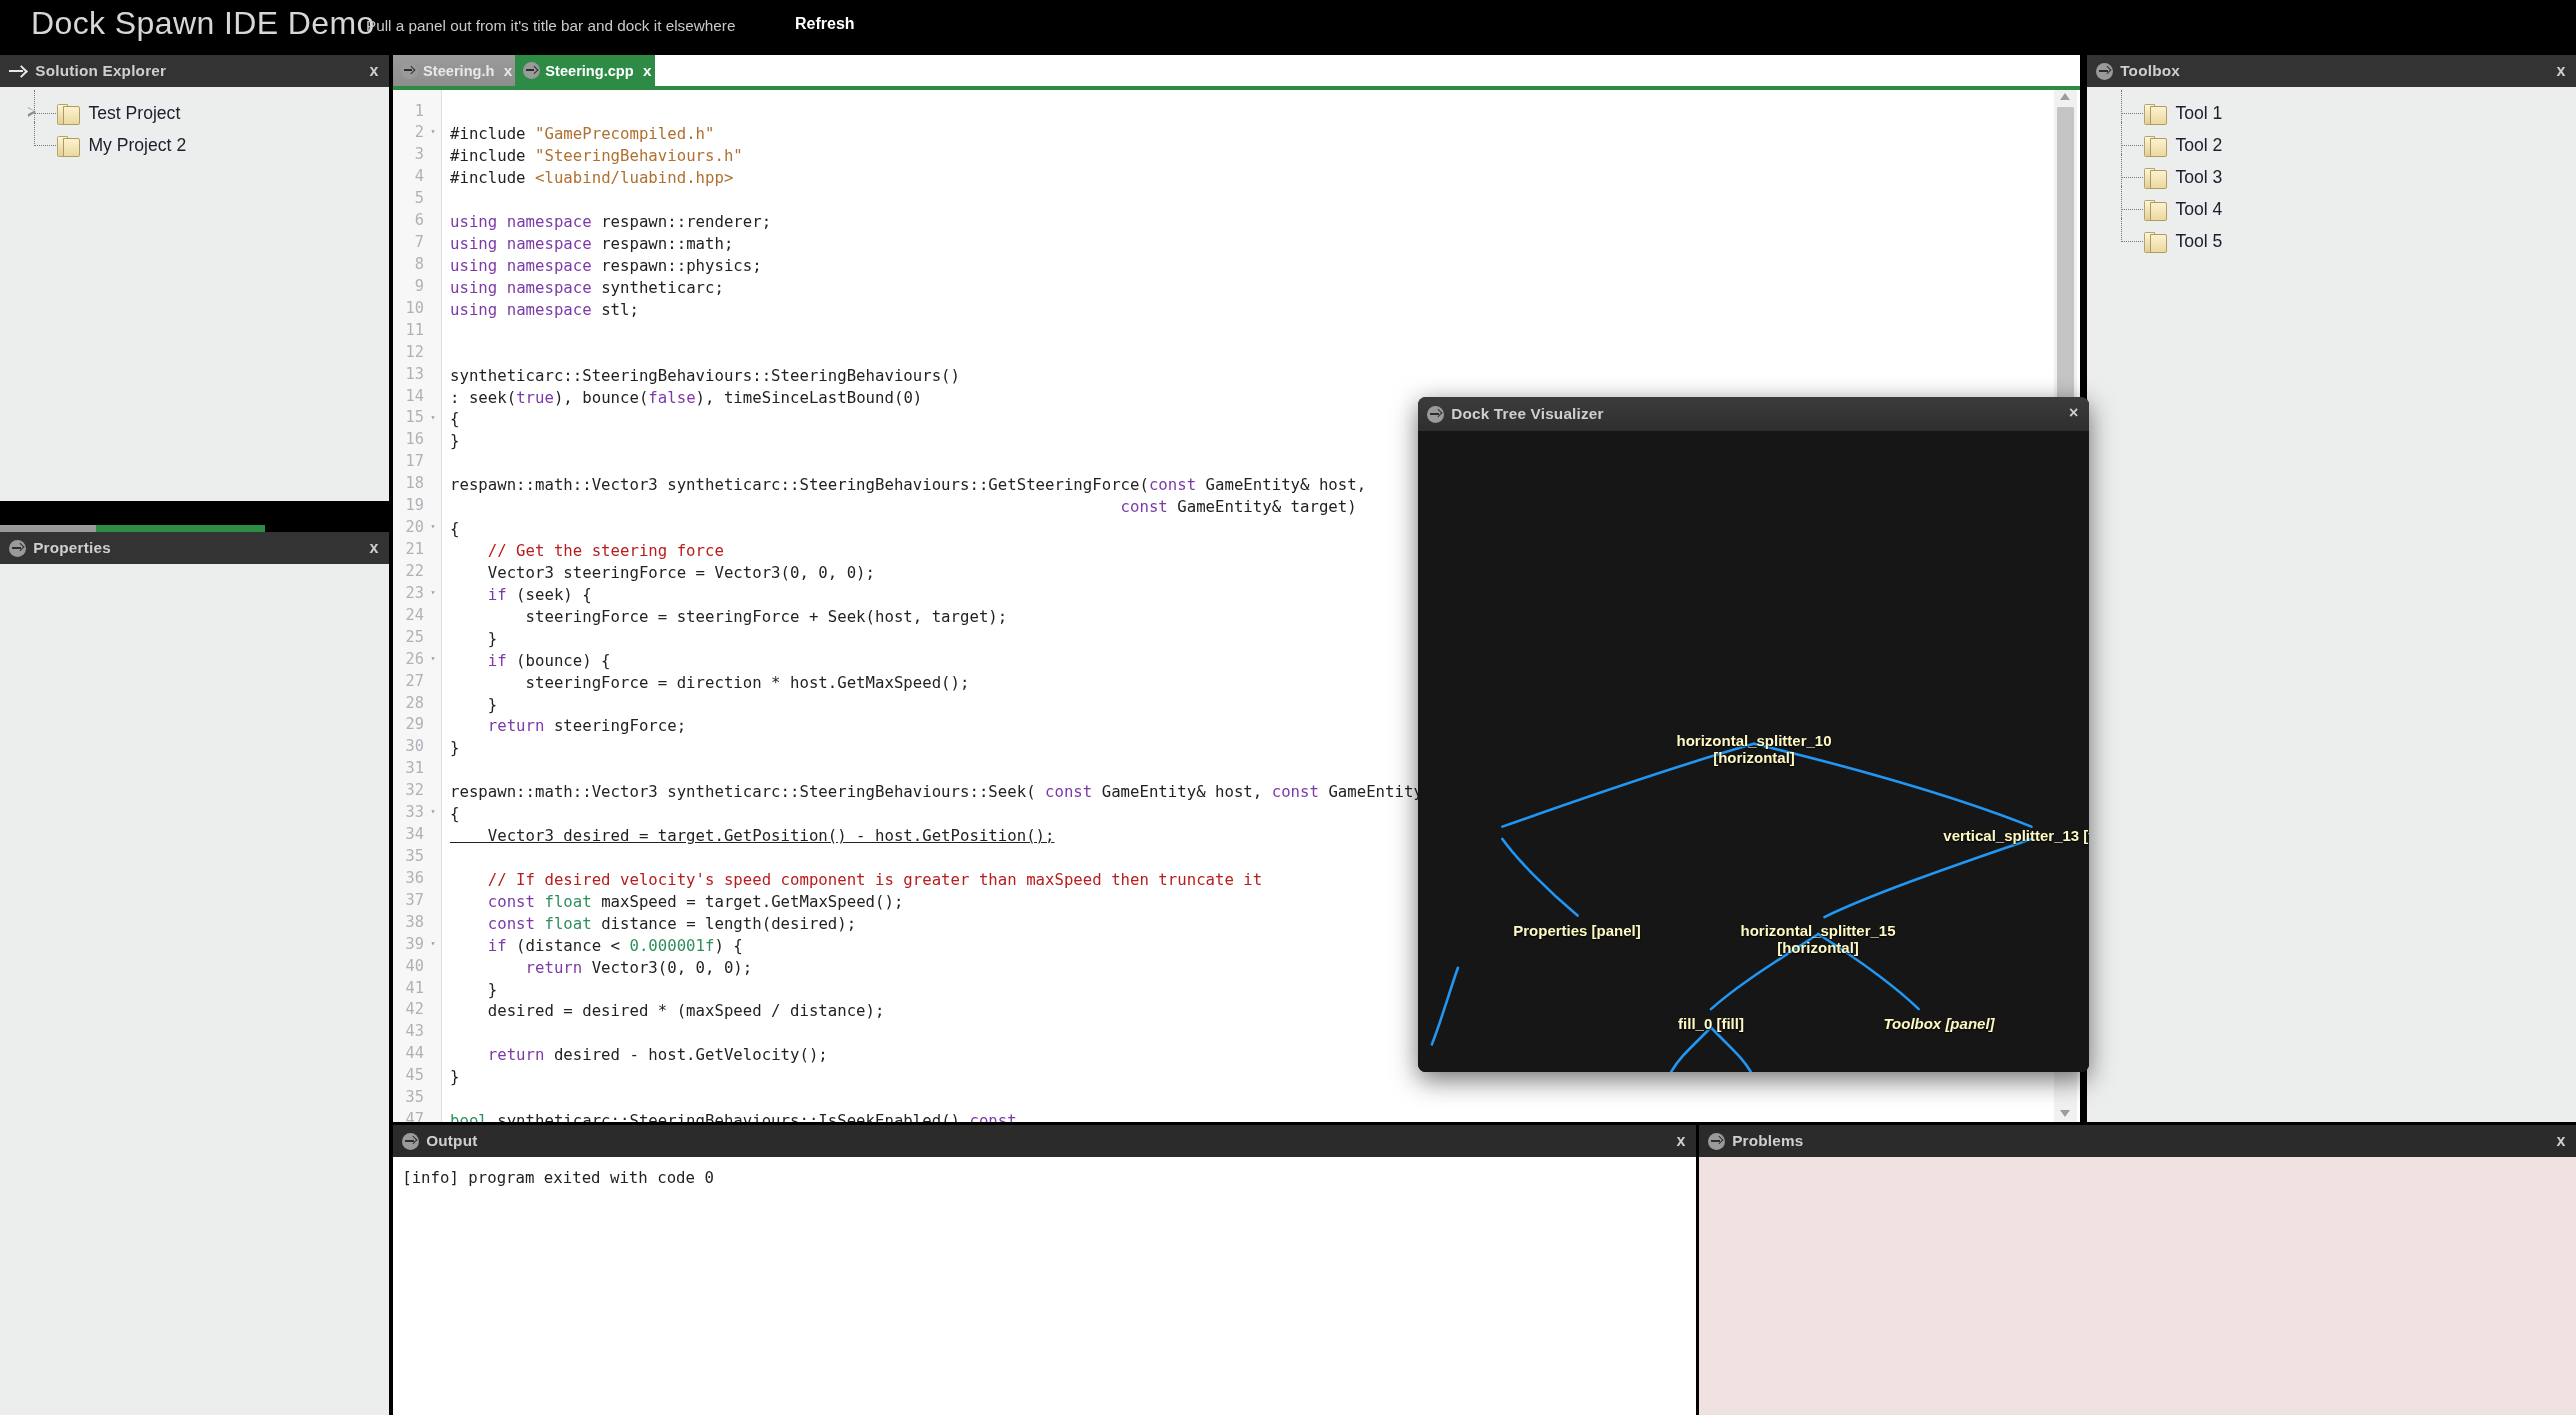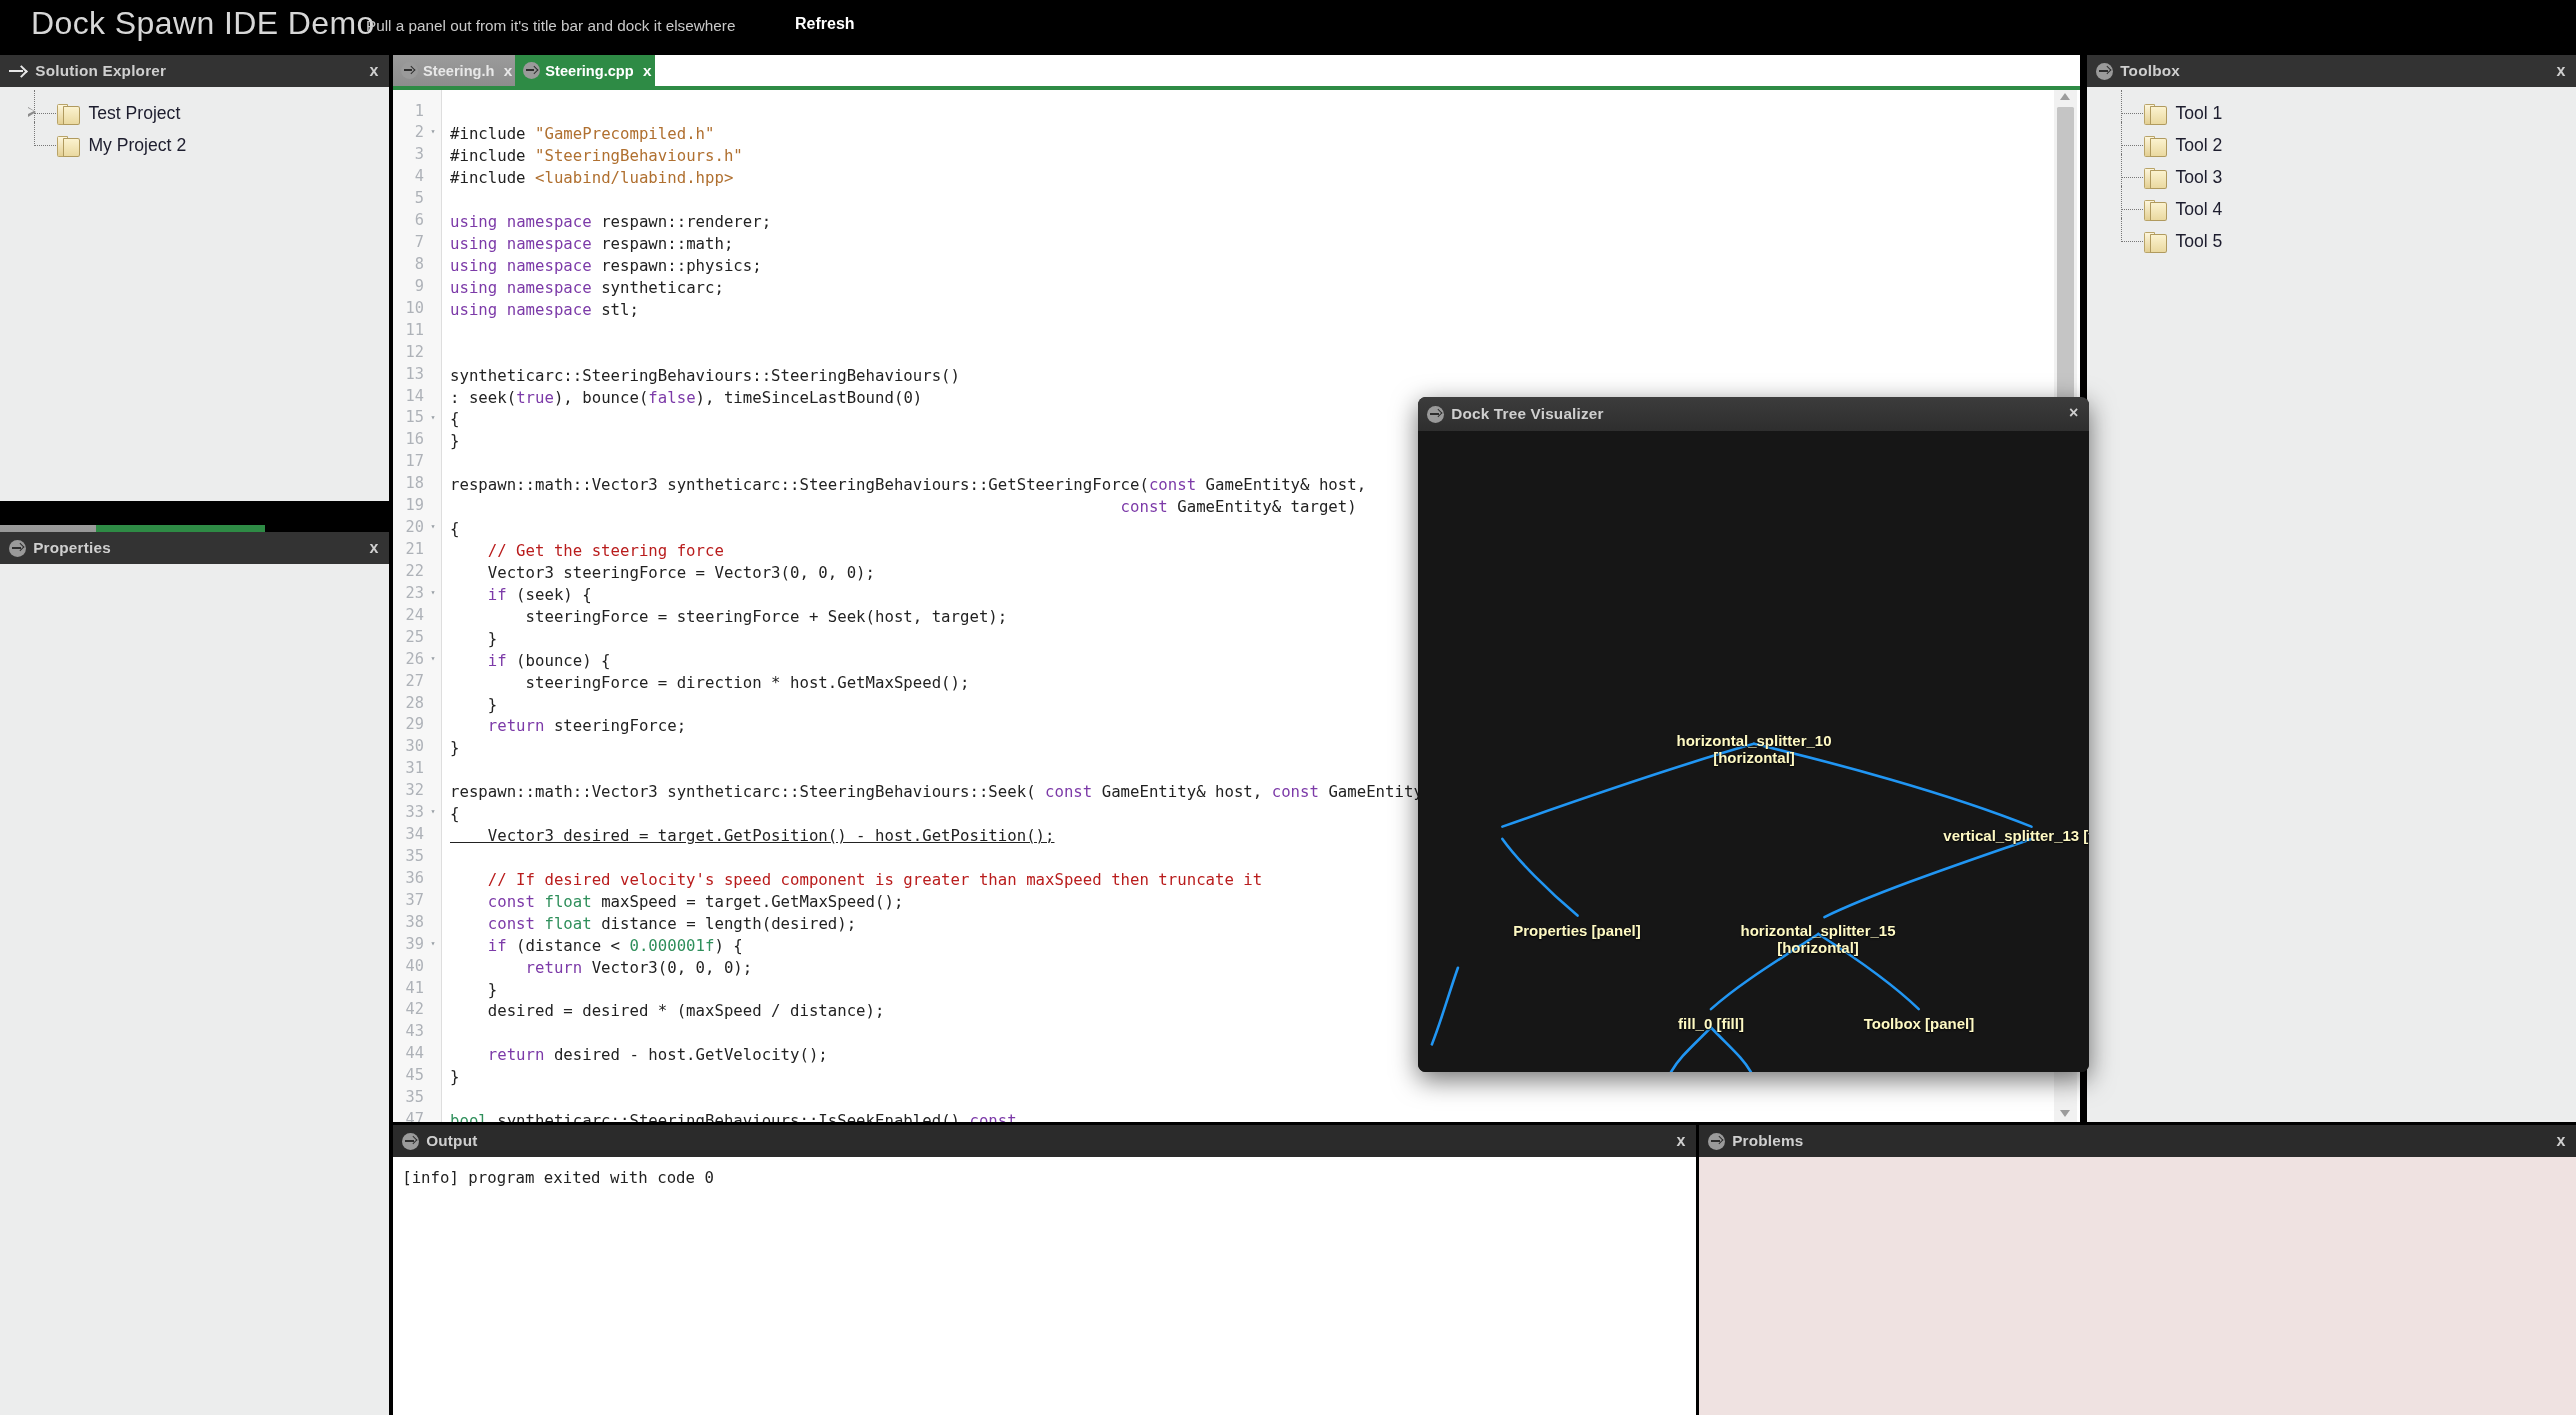--- a/index.html
+++ b/index.html
@@ -453,16 +453,16 @@
         <path d="M382,778 C355,805 340,818 330,836"></path>
         <path d="M382,778 C408,805 424,818 434,836"></path>
         <path d="M52,700 C38,740 30,770 18,800"></path>
       </g>
     </svg>
   <div class="tnode" style="left: 336px; top: 301px;"><span>horizontal_splitter_10</span><span class="sub">[horizontal]</span></div>
       <div class="tnode" style="left: 602px; top: 396px;"><span>vertical_splitter_13 [v</span></div>
       <div class="tnode" style="left: 159px; top: 491px;"><span>Properties [panel]</span></div>
       <div class="tnode" style="left: 400px; top: 491px;"><span>horizontal_splitter_15</span><span class="sub">[horizontal]</span></div>
       <div class="tnode" style="left: 293px; top: 584px;"><span>fill_0 [fill]</span></div>
-      <div class="tnode" style="left: 501px; top: 584px;"><span>Toolbox [panel]</span></div>
+      <div class="tnode" style="left: 521px; top: 584px; font-style: italic;"><span>Toolbox [panel]</span></div>
     </div>
 </div>
 
 
 </body></html>

